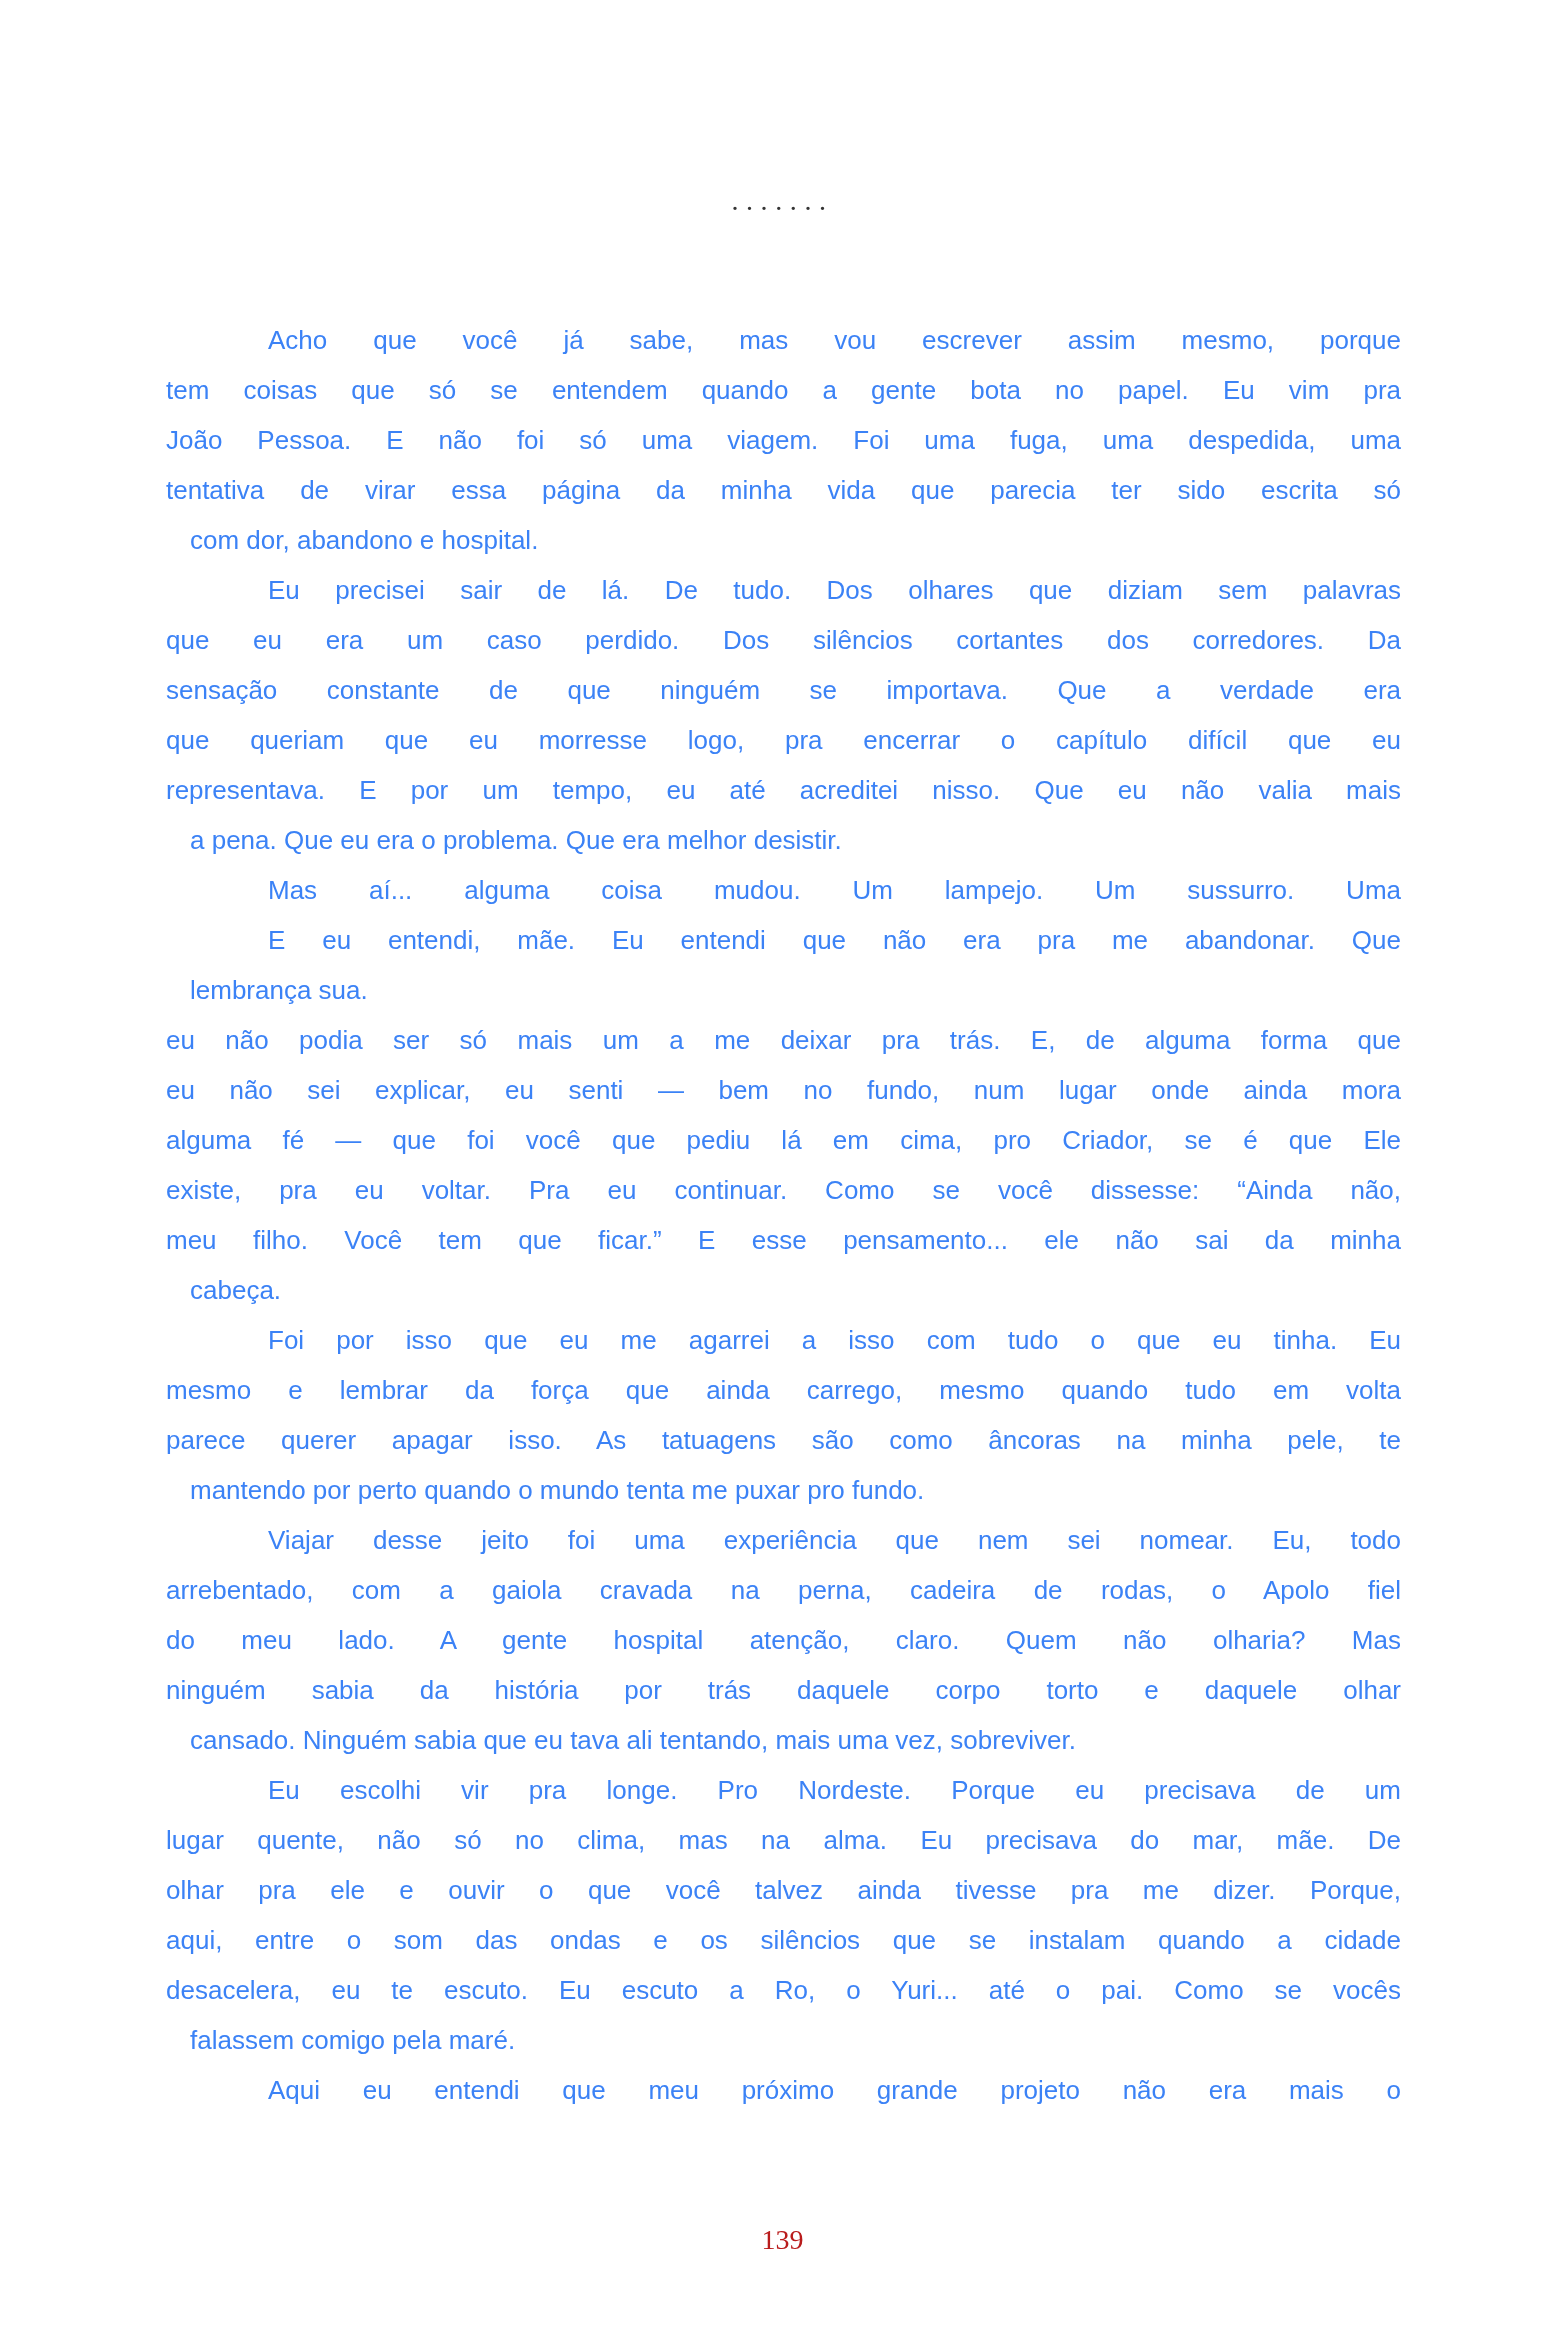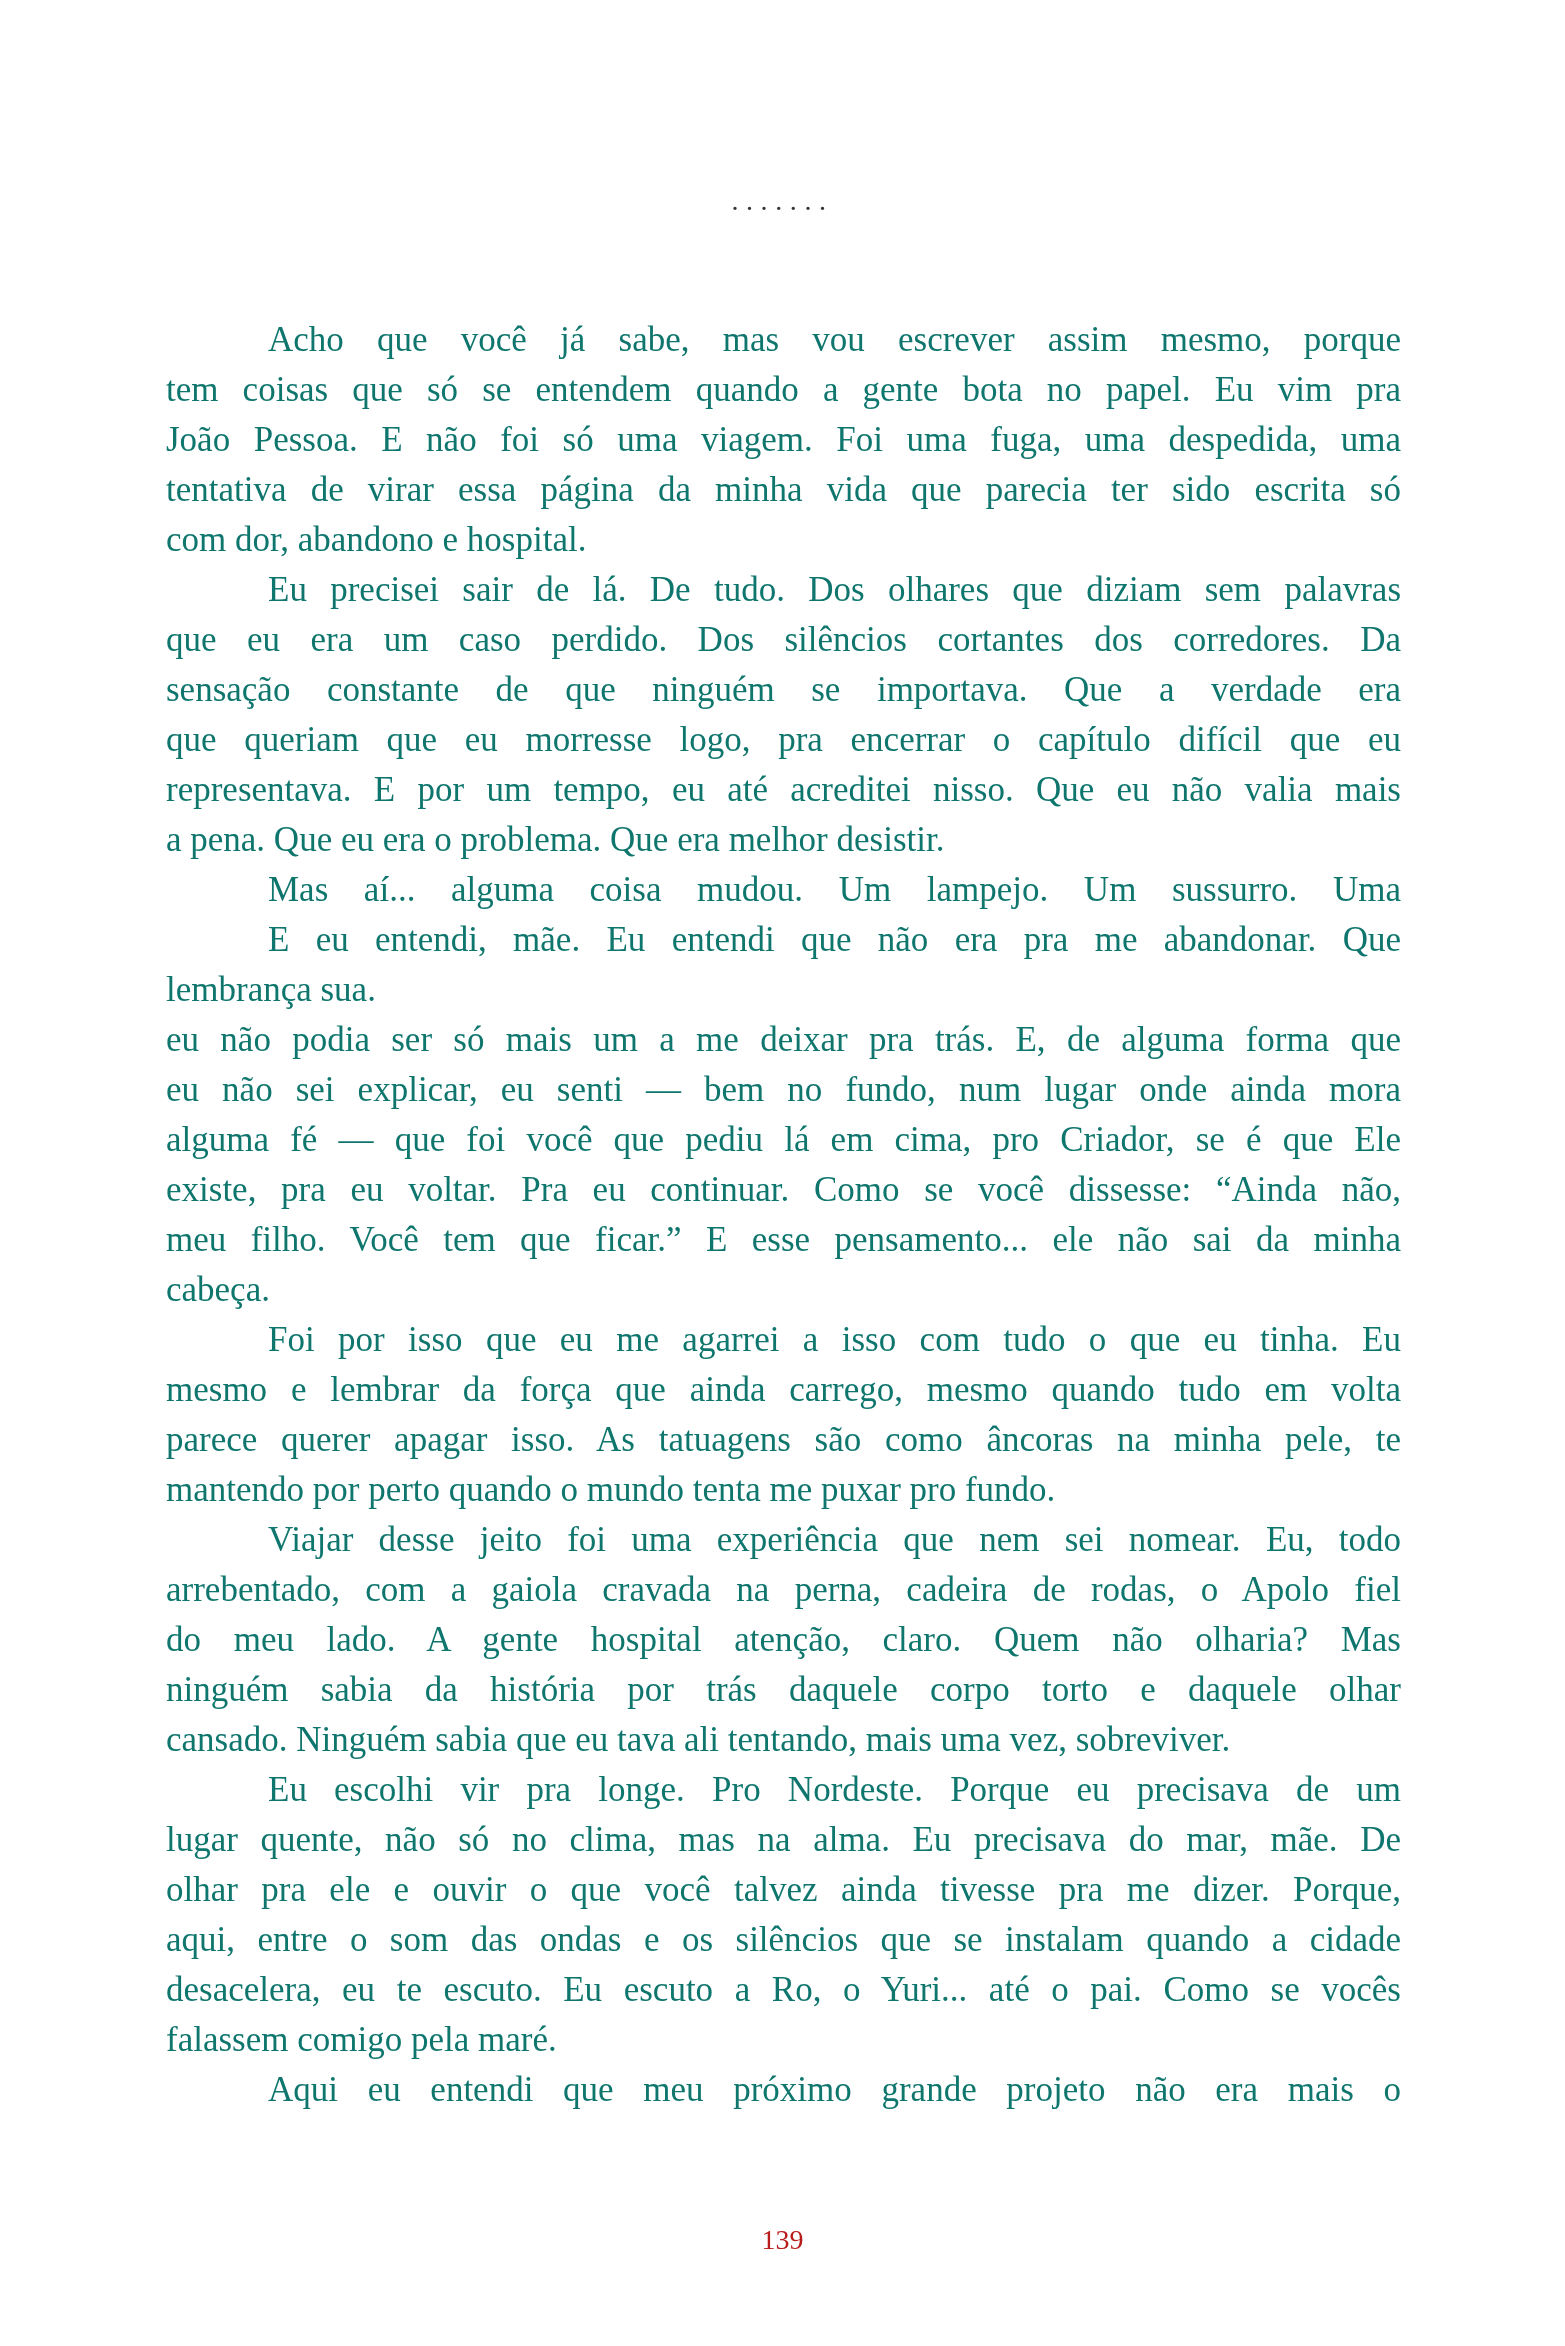--- a/index.html
+++ b/index.html
@@ -5,29 +5,29 @@
   html, body { margin: 0; padding: 0; background: #ffffff; }
   body { width: 1565px; height: 2347px; position: relative; overflow: hidden; }
   .page { position: absolute; left: 0; top: 0; width: 1565px; height: 2347px; background: #ffffff; }
   .separator {
     position: absolute; top: 185px; left: 0; width: 1565px; text-align: center;
     font-family: "Liberation Serif", serif; font-size: 28px; color: #333333;
     letter-spacing: 7.6px;
   }
   .body-text {
     position: absolute; left: 166px; top: 315px; width: 1235px;
-    font-family: Liberation Serif, serif;
-    font-size: 35px; line-height: 50px; color: #0f766e;
+    font-family: Liberation Sans, sans-serif;
+    font-size: 26px; line-height: 50px; color: #3b82f6;
   }
   .line {
     display: block; height: 50px; white-space: nowrap; overflow: visible;
     text-align: justify; text-align-last: justify;
   }
   .line.indent { padding-left: 102px; }
-  .line.last { text-align-last: left; }
+  .line.last { text-align-last: left; margin-left: 24px; }
   .page-number {
     position: absolute; top: 2224px; left: 0; width: 1565px; text-align: center;
     font-family: "Liberation Serif", serif; font-size: 28px; color: #b91c1c;
   }
 </style>
 </head>
 <body>
 
 <div class="page">
   <div class="separator">.......</div>

